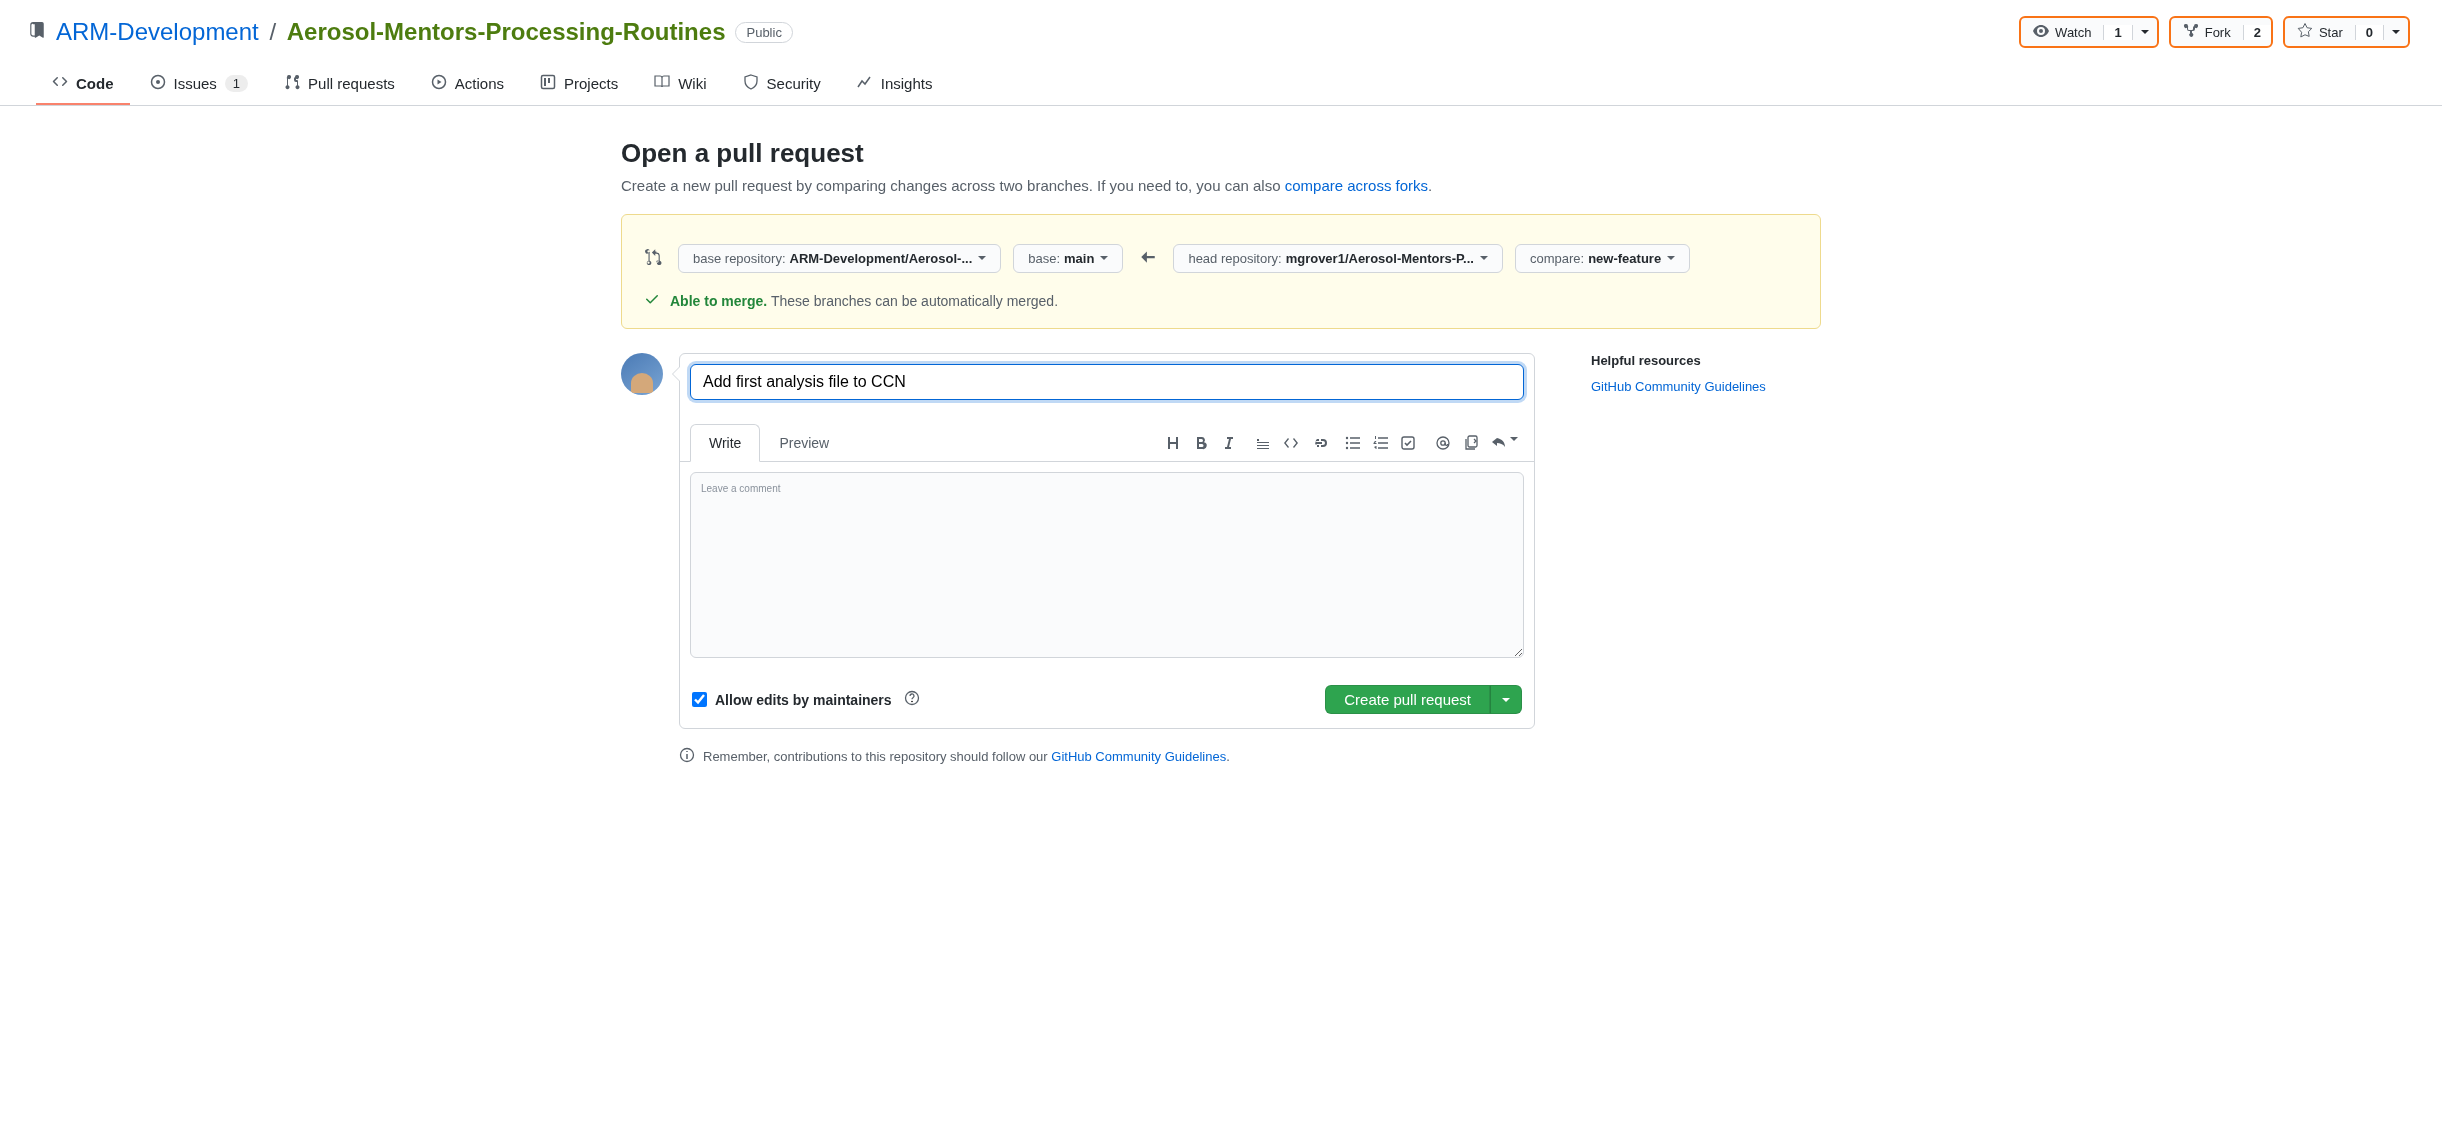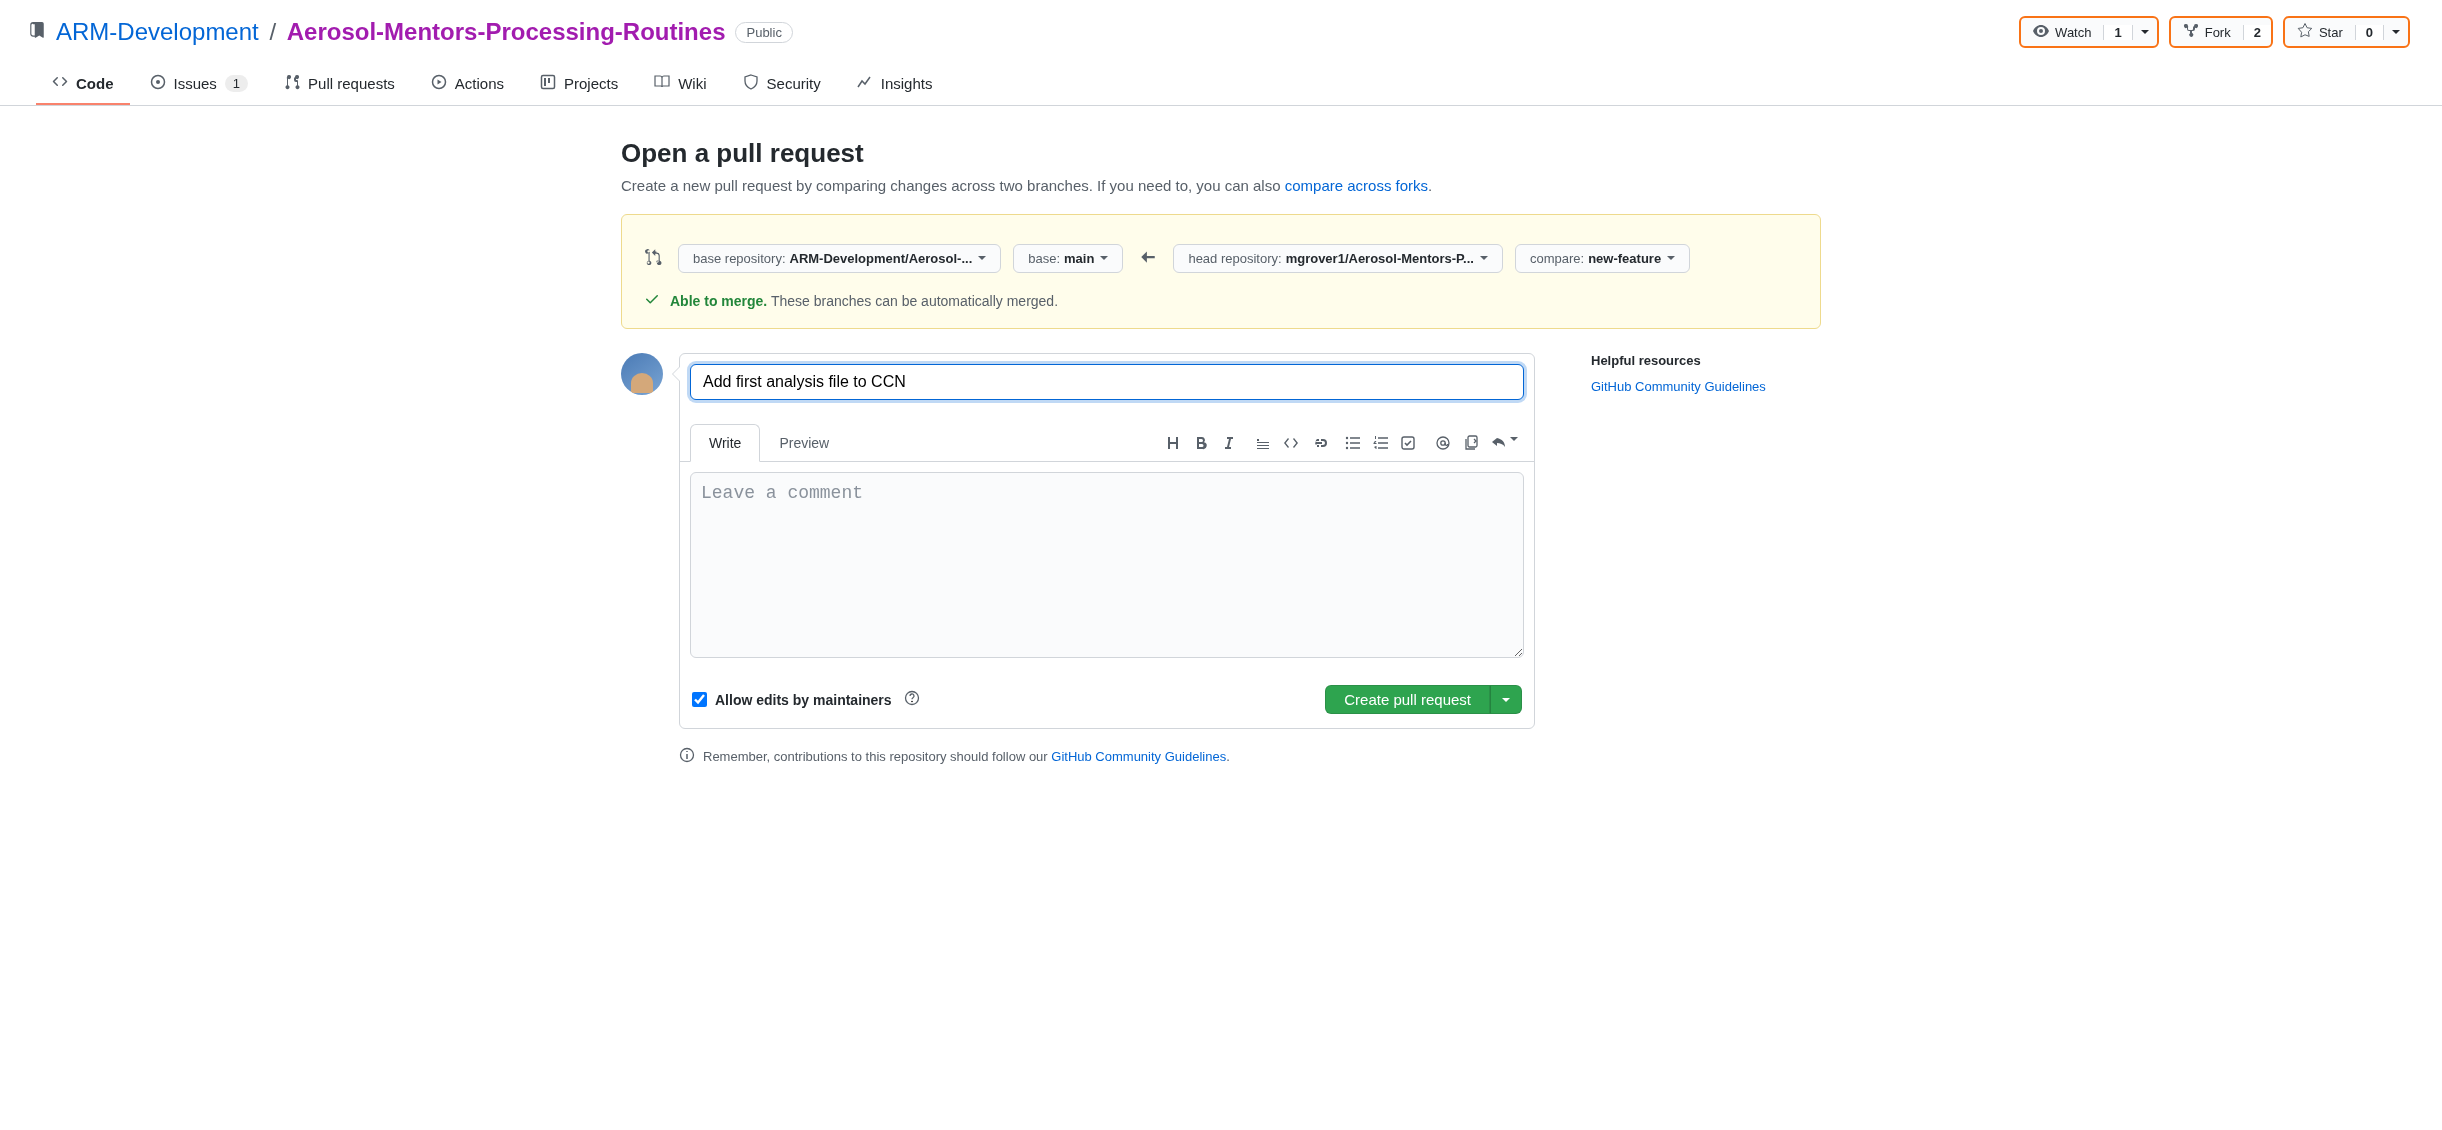--- a/index.html
+++ b/index.html
@@ -15,21 +15,21 @@
     
     .repo-header {
       display: flex;
       align-items: center;
       padding: 16px 32px 16px 28px;
     }
     .repo-icon { margin-right: 10px; color: #586069; }
     .breadcrumb { font-size: 24px; font-weight: 400; }
     .breadcrumb .owner { color: #0366d6; }
     .breadcrumb .slash { color: #586069; margin: 0 4px; }
-    .breadcrumb .repo { color: #a21caf; font-weight: 600; }
+    .breadcrumb .repo { color: #4d7c0f; font-weight: 600; }
     .public-badge {
       display: inline-block;
       font-size: 13px;
       font-weight: 500;
       color: #586069;
       border: 1px solid #d1d5da;
       border-radius: 2em;
       padding: 2px 10px;
       margin-left: 10px;
     }
@@ -225,26 +225,26 @@
     }
     .toolbar .grp { display: flex; gap: 12px; }
     .toolbar span { cursor: pointer; display: inline-flex; }
     .toolbar svg { fill: #586069; }
 
     .textarea-wrap { padding: 10px; }
     .comment-ta {
       width: 100%;
       min-height: 186px;
       padding: 10px;
-      font-size: 18px;
+      font-size: 10px;
       border: 1px solid #d1d5da;
       border-radius: 6px;
       background: #fafbfc;
       resize: vertical;
-      font-family: Liberation Mono, monospace;
+      font-family: Liberation Sans, sans-serif;
     }
     .comment-ta::placeholder { color: #8a929c; }
     .attach-bar {
       display: flex;
       align-items: center;
       justify-content: space-between;
       border: 1px dashed #d1d5da;
       border-top: none;
       border-radius: 0 0 6px 6px;
       padding: 8px 10px;

